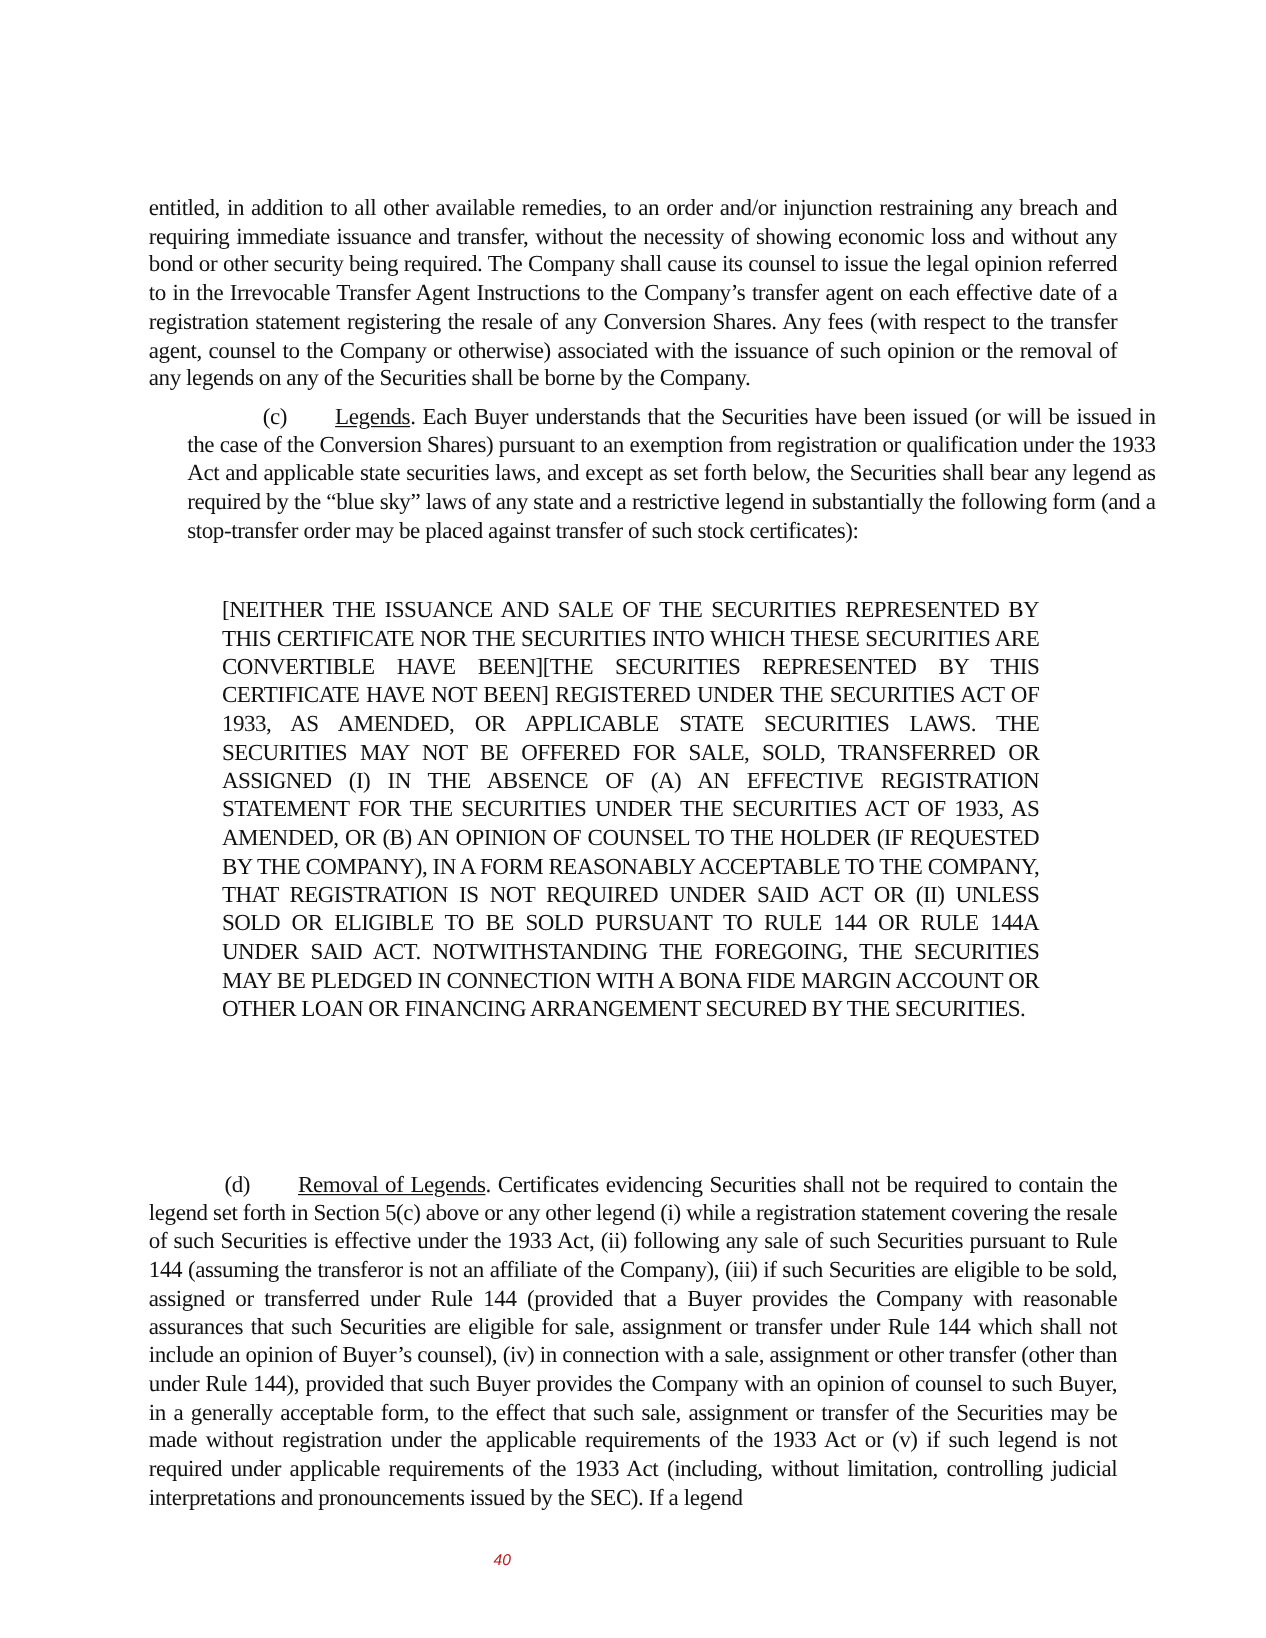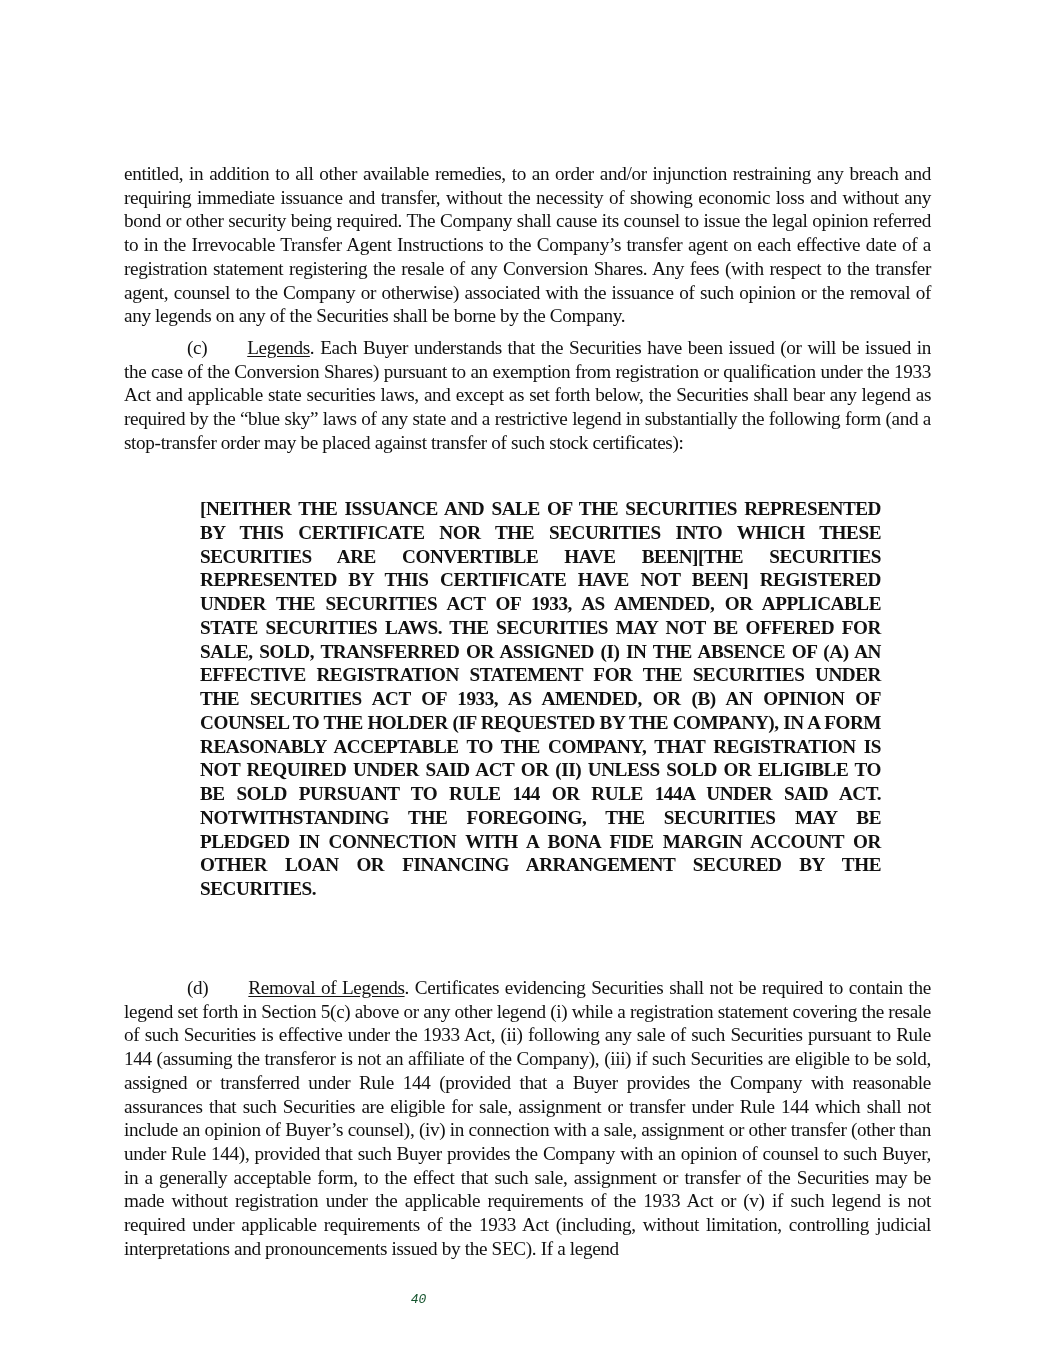--- a/index.html
+++ b/index.html
@@ -27,54 +27,53 @@
     width: 807px;
     font-family: "Liberation Serif", serif;
     font-size: 19.2px;
     line-height: 23.7px;
     text-align: justify;
     letter-spacing: -0.35px;
     word-spacing: 0px;
     margin: 0;
   }
   .p1 { top: 126px; margin-top: 36px; }
-  .p2 { top: 336px; text-indent: 63px; }
+  .p2 { top: 336px; text-indent: 63px; margin-left: 32px; }
   .p3 { top: 976px; text-indent: 63px; }
   .tab-gap {
     display: inline-block;
     width: 40px;
     text-indent: 0;
   }
   .heading-u {
     text-decoration: underline;
     text-underline-offset: 2px;
   }
   .legend-block {
     position: absolute;
-    left: 200px;
+    left: 185px;
     top: 497px;
     width: 681px;
     font-family: "Liberation Serif", serif;
     font-size: 19.2px;
     line-height: 23.75px;
     text-align: justify;
     letter-spacing: -0.45px;
     margin: 0;
-    font-weight: bold;
   }
   .page-number {
     position: absolute;
     left: 0;
     width: 837px;
     top: 1292px;
     text-align: center;
-    font-family: Liberation Mono, monospace;
+    font-family: Liberation Sans, sans-serif;
     font-style: italic;
     font-size: 13px;
-    color: #14532d;
+    color: #b91c1c;
   }
 </style>
 </head>
 <body>
 
 <div class="page">
 
   <p class="body-text p1">entitled, in addition to all other available remedies, to an order and/or injunction restraining any breach and requiring immediate issuance and transfer, without the necessity of showing economic loss and without any bond or other security being required.  The Company shall cause its counsel to issue the legal opinion referred to in the Irrevocable Transfer Agent Instructions to the Company’s transfer agent on each effective date of a registration statement registering the resale of any Conversion Shares.  Any fees (with respect to the transfer agent, counsel to the Company or otherwise) associated with the issuance of such opinion or the removal of any legends on any of the Securities shall be borne by the Company.</p>
 
   <p class="body-text p2"><span>(c)</span><span class="tab-gap"></span><span class="heading-u">Legends</span><span>.  Each Buyer understands that the Securities have been issued (or will be issued in the case of the Conversion Shares) pursuant to an exemption from registration or qualification under the 1933 Act and applicable state securities laws, and except as set forth below, the Securities shall bear any legend as required by the “blue sky” laws of any state and a restrictive legend in substantially the following form (and a stop-transfer order may be placed against transfer of such stock certificates):</span></p>

